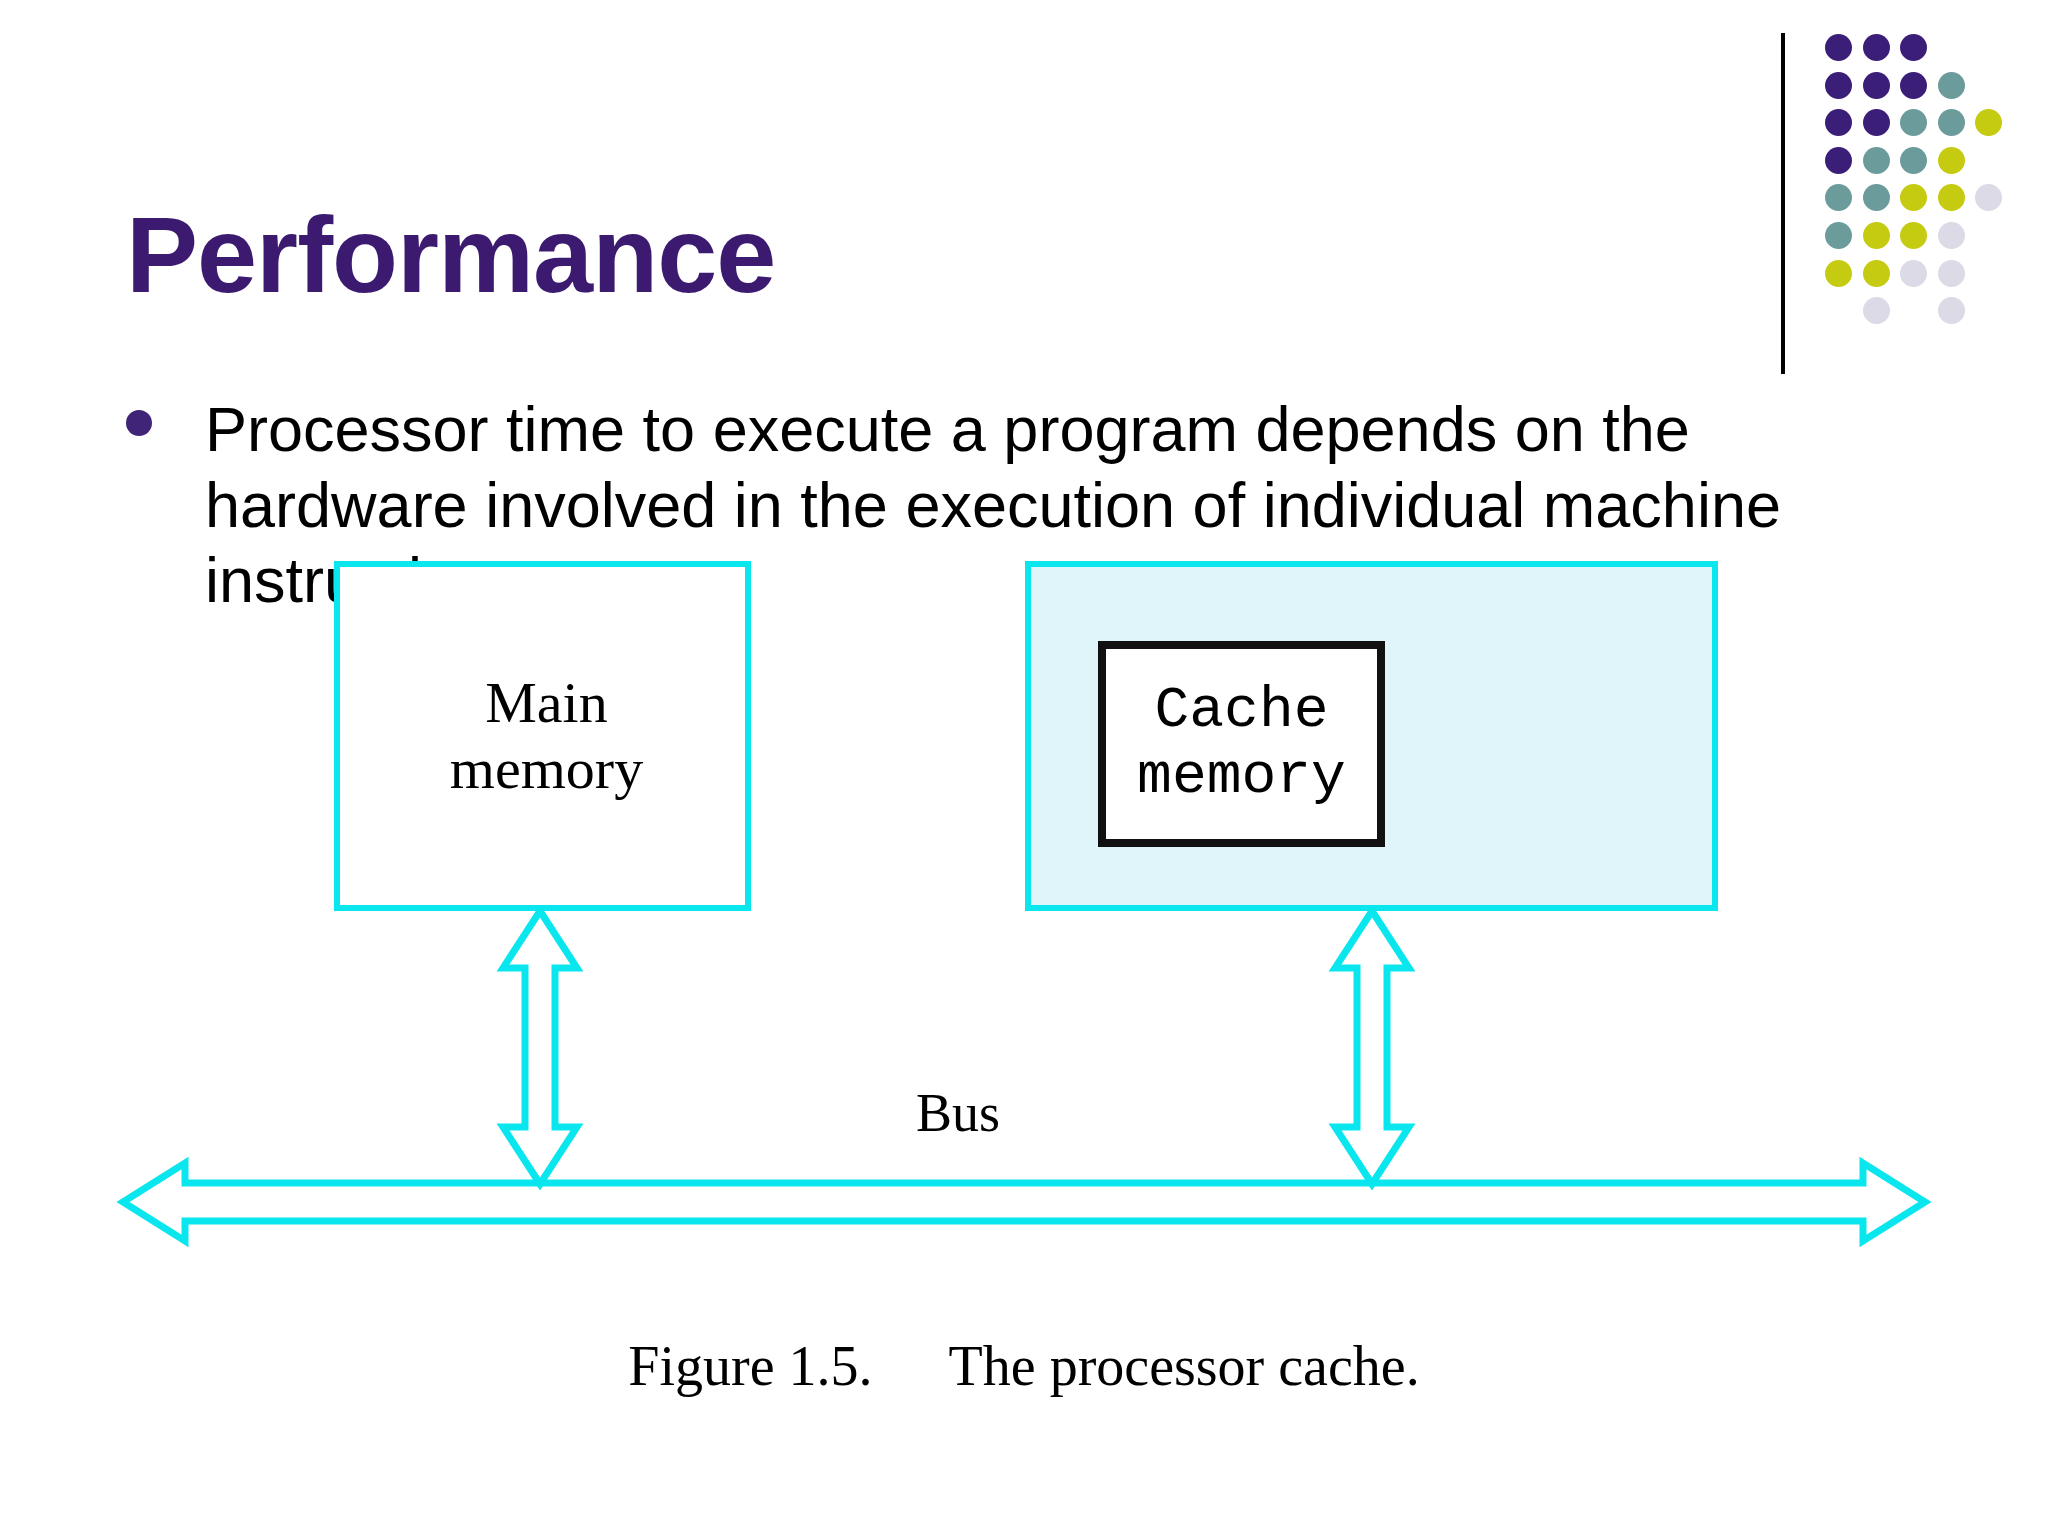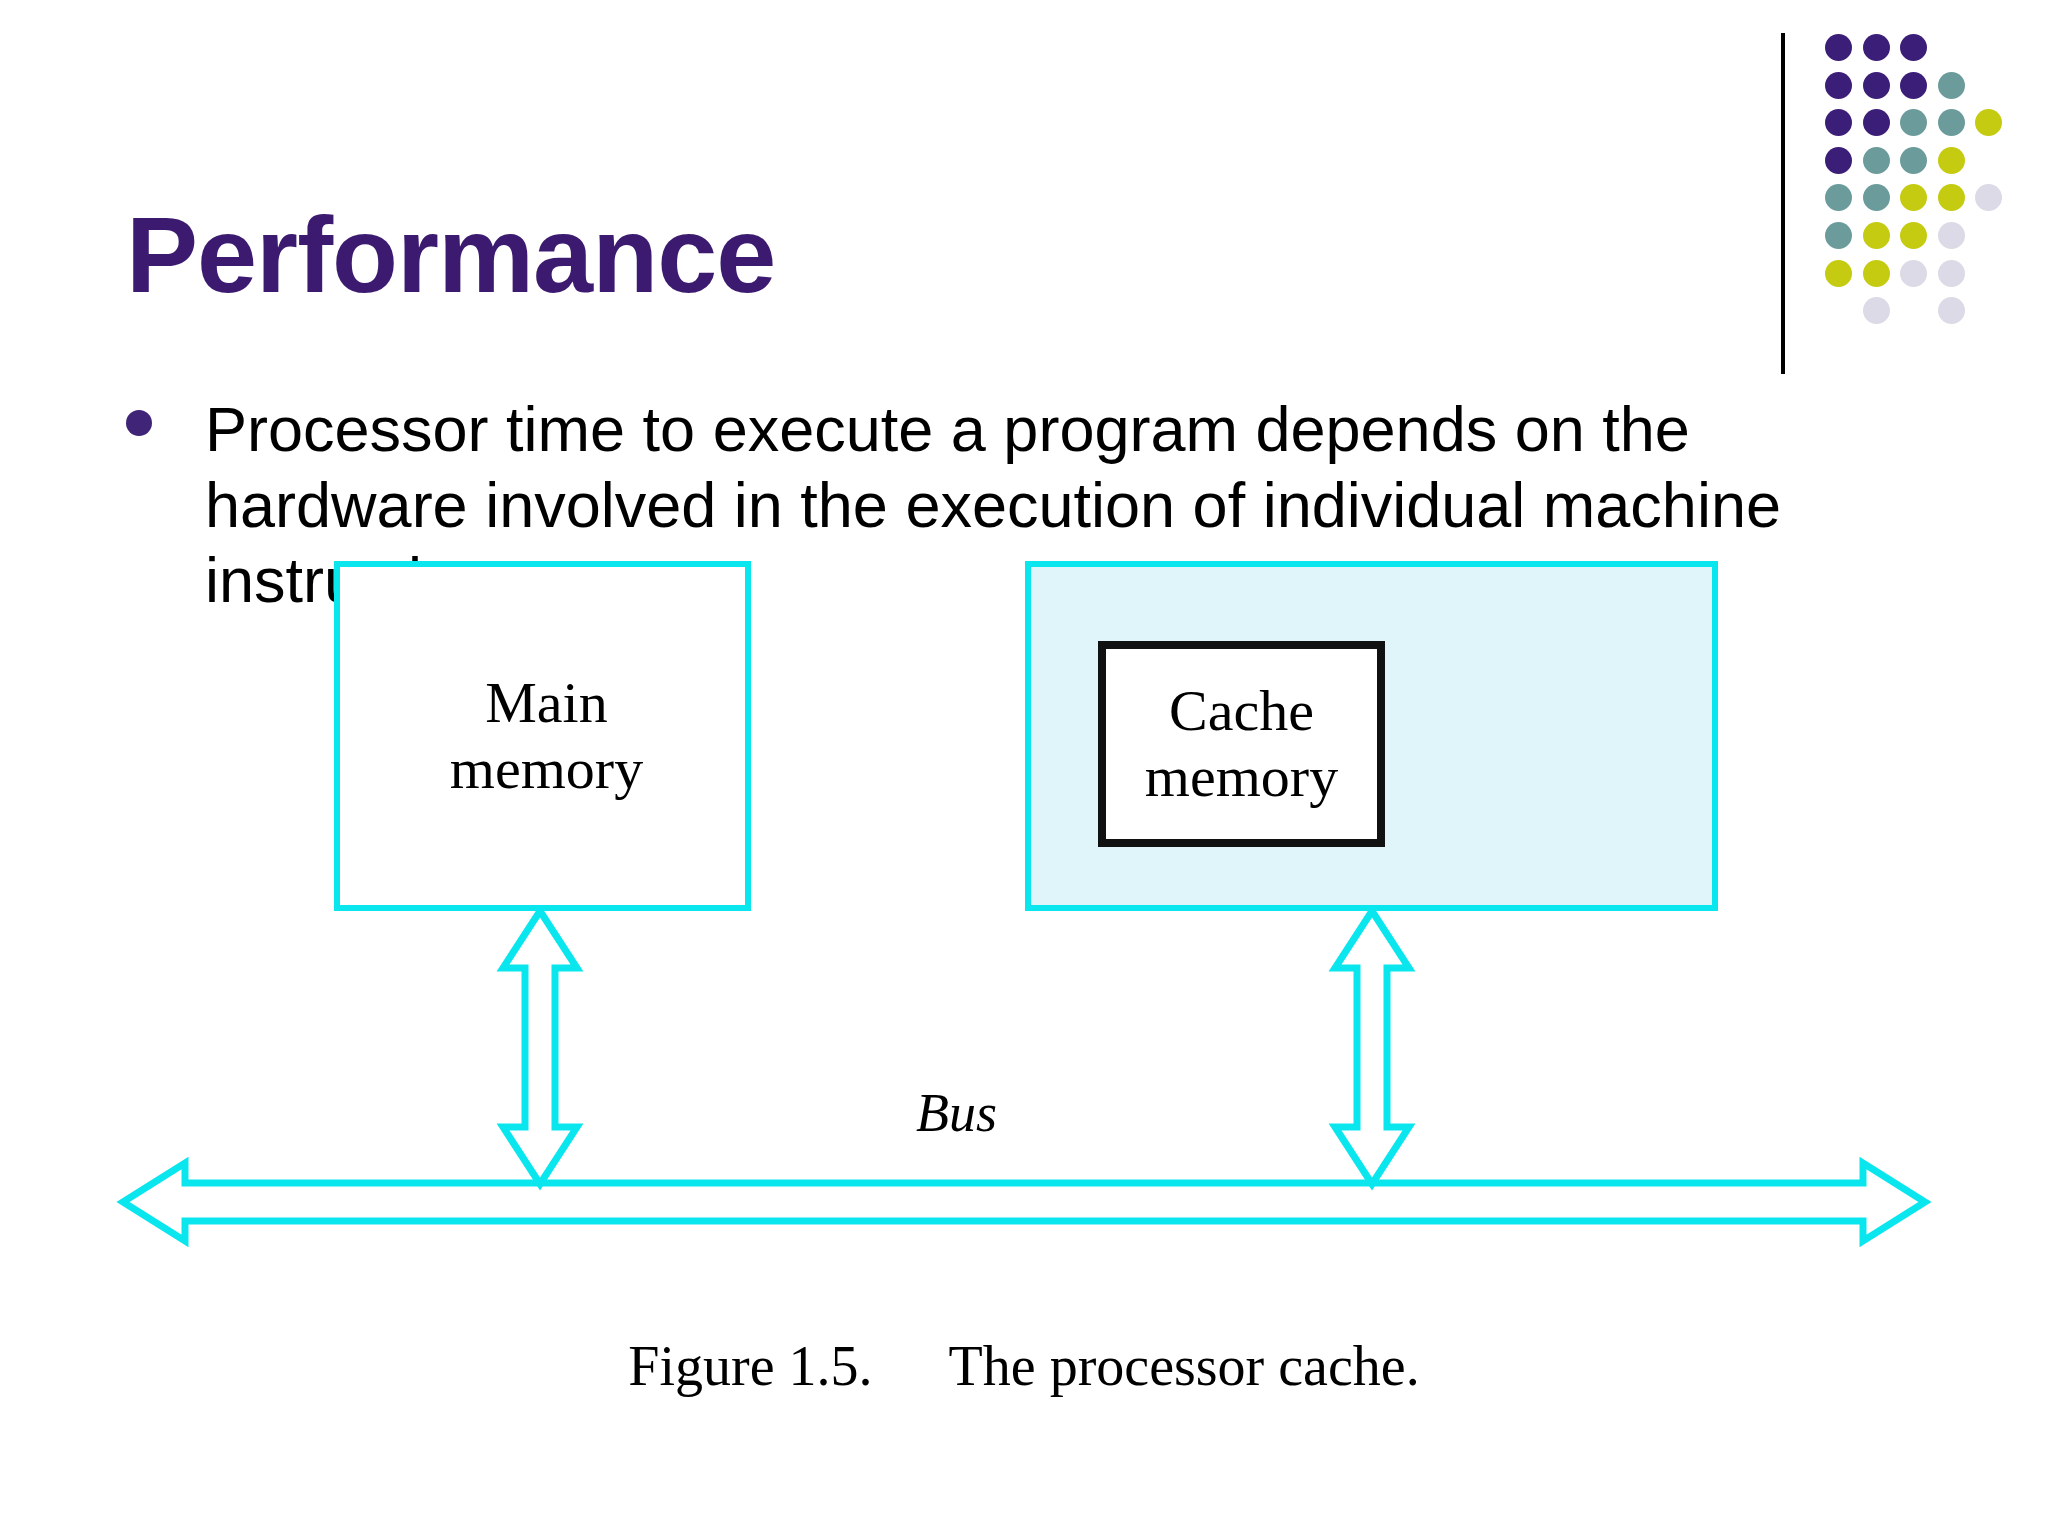--- a/index.html
+++ b/index.html
@@ -52,35 +52,35 @@
   }
   .main-memory{left:334px;top:561px;width:417px;height:350px;}
   .processor{
     left:1025px;top:561px;width:693px;height:350px;
     background:var(--processor-fill);
   }
   .cache-memory{
     position:absolute;left:67px;top:74px;width:287px;height:206px;
     border:8px solid var(--cache-border);background:#fff;
     display:flex;flex-direction:column;align-items:center;justify-content:center;
-    font-family:Liberation Serif, serif;font-size:58px;line-height:1.14;text-align:center;
+    font-family:Liberation Mono, monospace;font-size:58px;line-height:1.14;text-align:center;
   }
   .processor-label{
     position:absolute;left:370px;top:150px;width:300px;text-align:center;
     font-family:"Liberation Serif",serif;font-size:54px;line-height:1;
   }
   
   .arrows{position:absolute;left:0;top:0;width:2048px;height:1536px;pointer-events:none;}
   .arrows polygon{
     fill:#ffffff;stroke:var(--diagram-cyan);stroke-width:7;stroke-linejoin:miter;
   }
   
   .bus-label{
     position:absolute;left:916px;top:1086px;
-    font-family:"Liberation Serif",serif;font-size:54px;line-height:1;font-style:italic;
+    font-family:"Liberation Serif",serif;font-size:54px;line-height:1;
   }
   .caption{
     position:absolute;left:0;top:1338px;width:2048px;
     text-align:center;font-family:"Liberation Serif",serif;font-size:56px;line-height:1;
   }
   .caption .gap{display:inline-block;width:76px;}
 </style>
 </head>
 <body>
 

